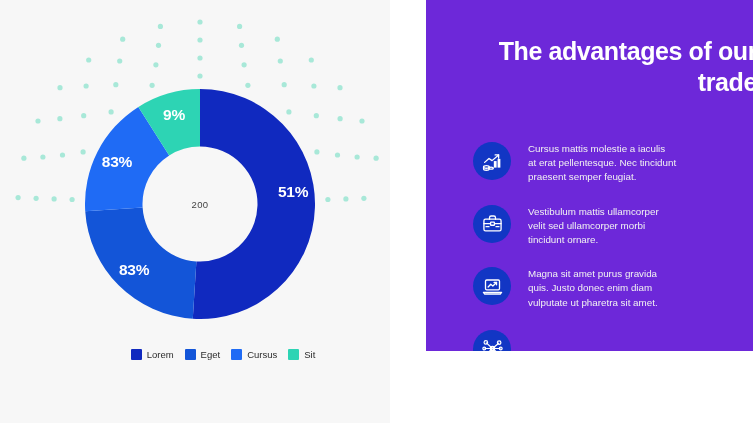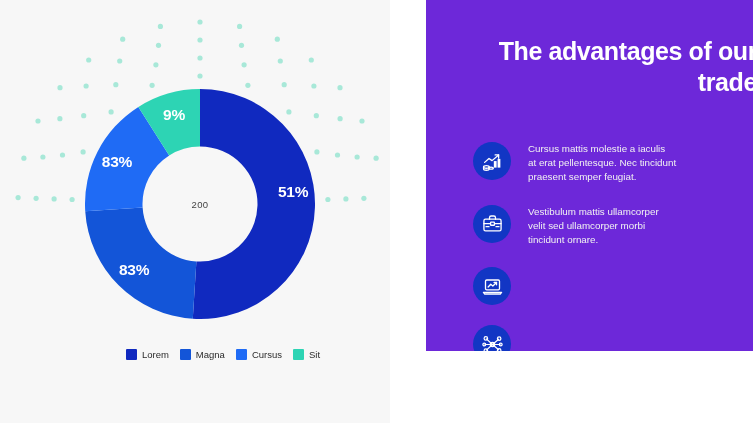--- a/index.html
+++ b/index.html
@@ -221,21 +221,21 @@
         <div class="slice-label" style="left: 89.012px; top: 25.5486px;">9%</div>
       </div>
 
     <div id="legend">
         <div class="legend-item">
           <span class="legend-swatch" style="background: rgb(16, 41, 191);"></span>
           <span class="legend-text">Lorem</span>
         </div>
         <div class="legend-item">
           <span class="legend-swatch" style="background: rgb(19, 85, 216);"></span>
-          <span class="legend-text">Magna</span>
+          <span class="legend-text">Eget</span>
         </div>
         <div class="legend-item">
           <span class="legend-swatch" style="background: rgb(31, 107, 245);"></span>
           <span class="legend-text">Cursus</span>
         </div>
         <div class="legend-item">
           <span class="legend-swatch" style="background: rgb(45, 212, 180);"></span>
           <span class="legend-text">Sit</span>
         </div>
       </div>
@@ -277,20 +277,23 @@
         </div>
         <div class="feature-item">
           <div class="feature-icon" style="background: rgb(18, 54, 196);">
             <svg width="21" height="21" viewBox="0 0 24 24" fill="none" stroke="#ffffff" stroke-width="1.5" stroke-linecap="round" stroke-linejoin="round">
               <rect x="4" y="4.6" width="16" height="11.2" rx="1.4"></rect>
               <path d="M1.6 18.8h20.8l-1.5 1.8H3.1z"></path>
               <polyline points="7,12.6 10,9.4 12.4,11.4 16.6,7.4"></polyline>
               <polyline points="13.8,7.4 16.6,7.4 16.6,10"></polyline>
             </svg>
           </div>
+          <div class="feature-text">Magna sit amet purus gravida
+quis. Justo donec enim diam
+vulputate ut pharetra sit amet.</div>
         </div>
         <div class="feature-item">
           <div class="feature-icon" style="background: rgb(18, 54, 196);">
             <svg width="21" height="21" viewBox="0 0 24 24" fill="none" stroke="#ffffff" stroke-width="1.4" stroke-linecap="round" stroke-linejoin="round">
               <line x1="12" y1="12" x2="5" y2="5.6"></line>
               <line x1="12" y1="12" x2="19" y2="6"></line>
               <line x1="12" y1="12" x2="5" y2="18.4"></line>
               <line x1="12" y1="12" x2="19" y2="18"></line>
               <line x1="12" y1="12" x2="3.4" y2="12"></line>
               <line x1="12" y1="12" x2="20.6" y2="12"></line>

